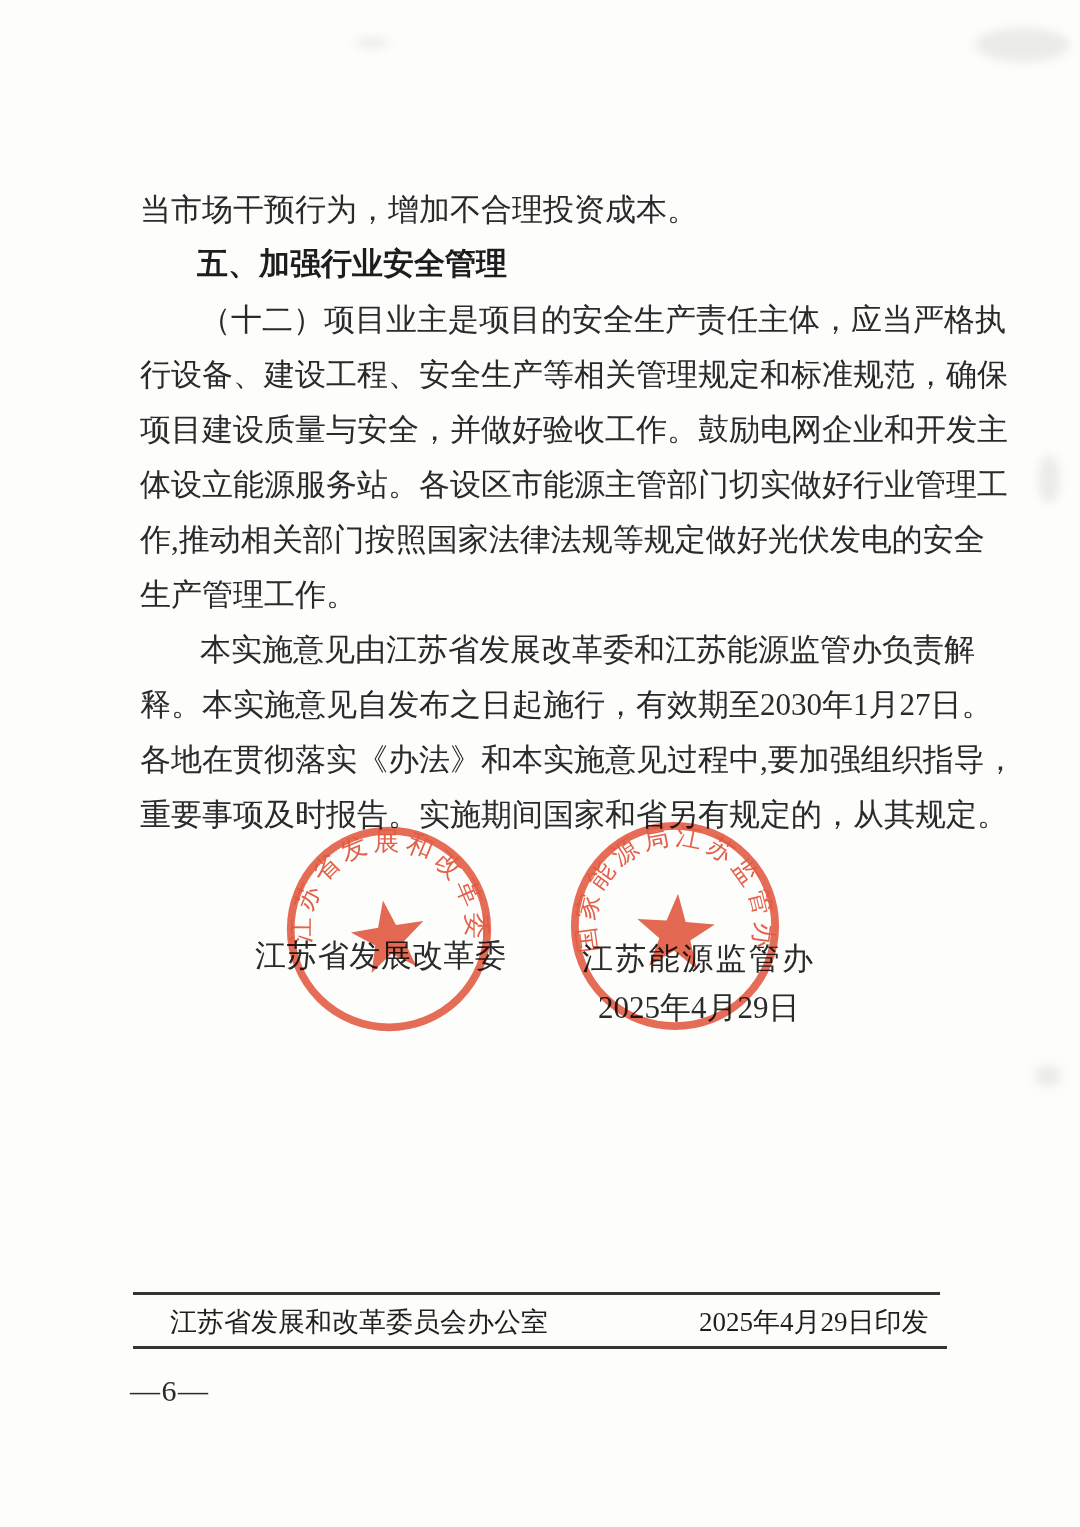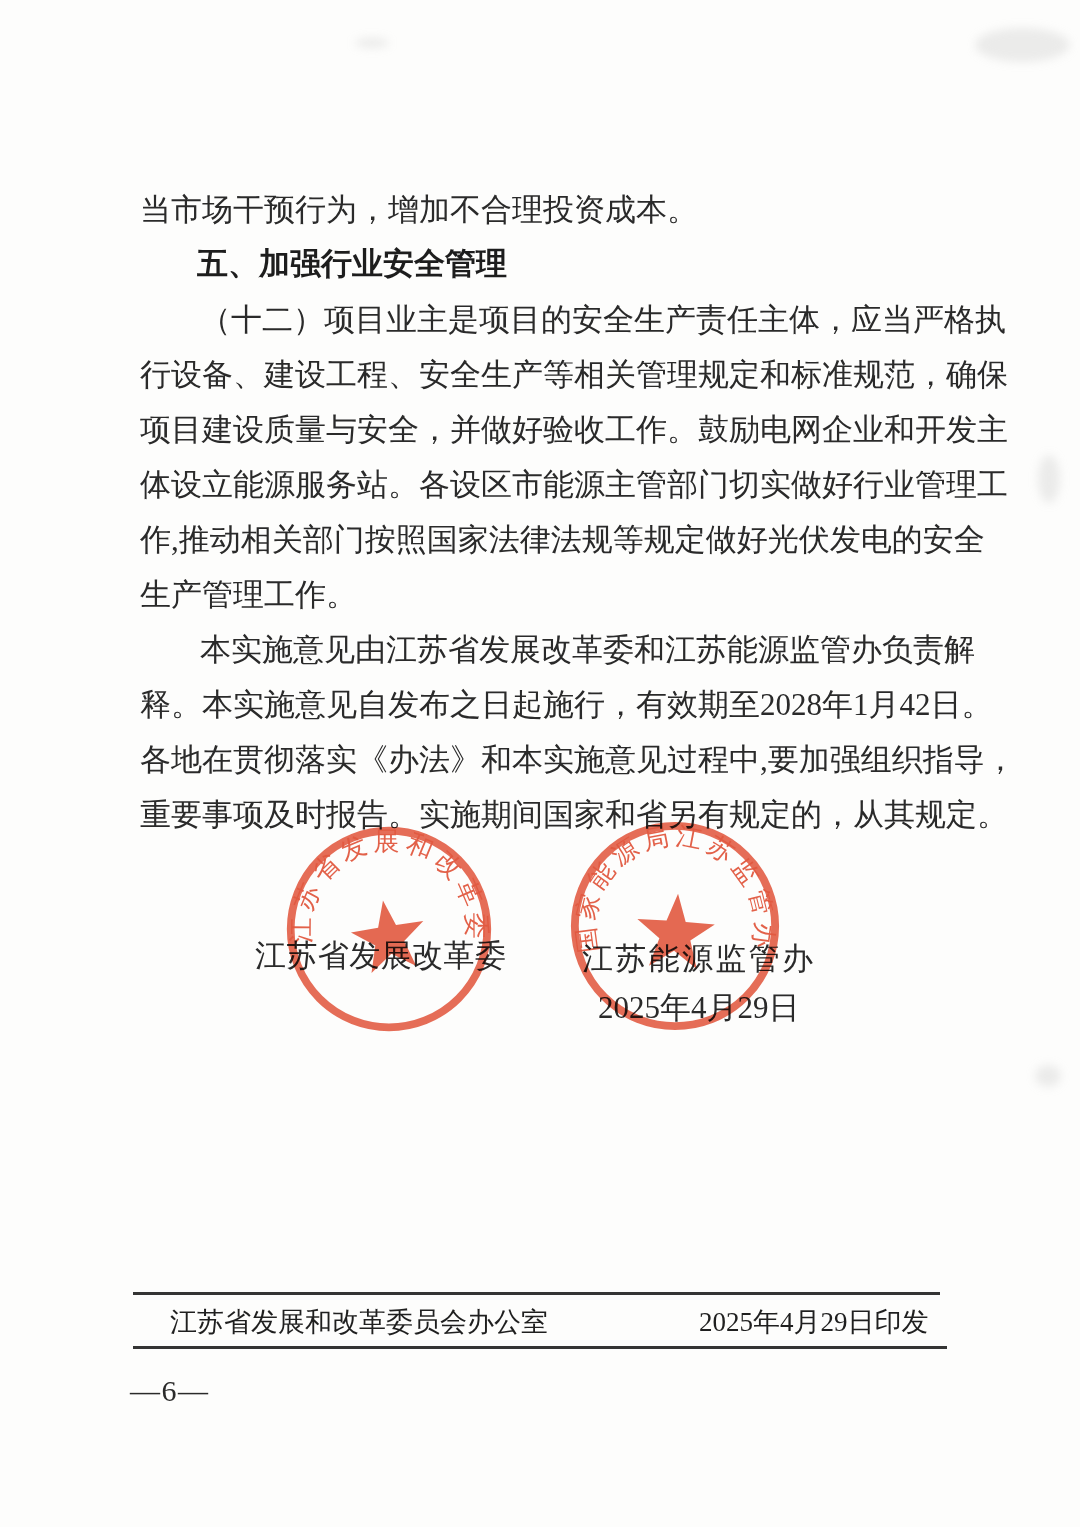--- a/index.html
+++ b/index.html
@@ -289,25 +289,25 @@
       <span>之</span>
       <span>日</span>
       <span>起</span>
       <span>施</span>
       <span>行</span>
       <span>，</span>
       <span>有</span>
       <span>效</span>
       <span>期</span>
       <span>至</span>
-      <span>2028</span>
+      <span>2030</span>
       <span>年</span>
       <span>1</span>
       <span>月</span>
-      <span>42</span>
+      <span>27</span>
       <span>日</span>
       <span>。</span>
     </div>
   <div class="tline" style="left:140px;top:742px;width:800px;">
       <span>各</span>
       <span>地</span>
       <span>在</span>
       <span>贯</span>
       <span>彻</span>
       <span>落</span>

